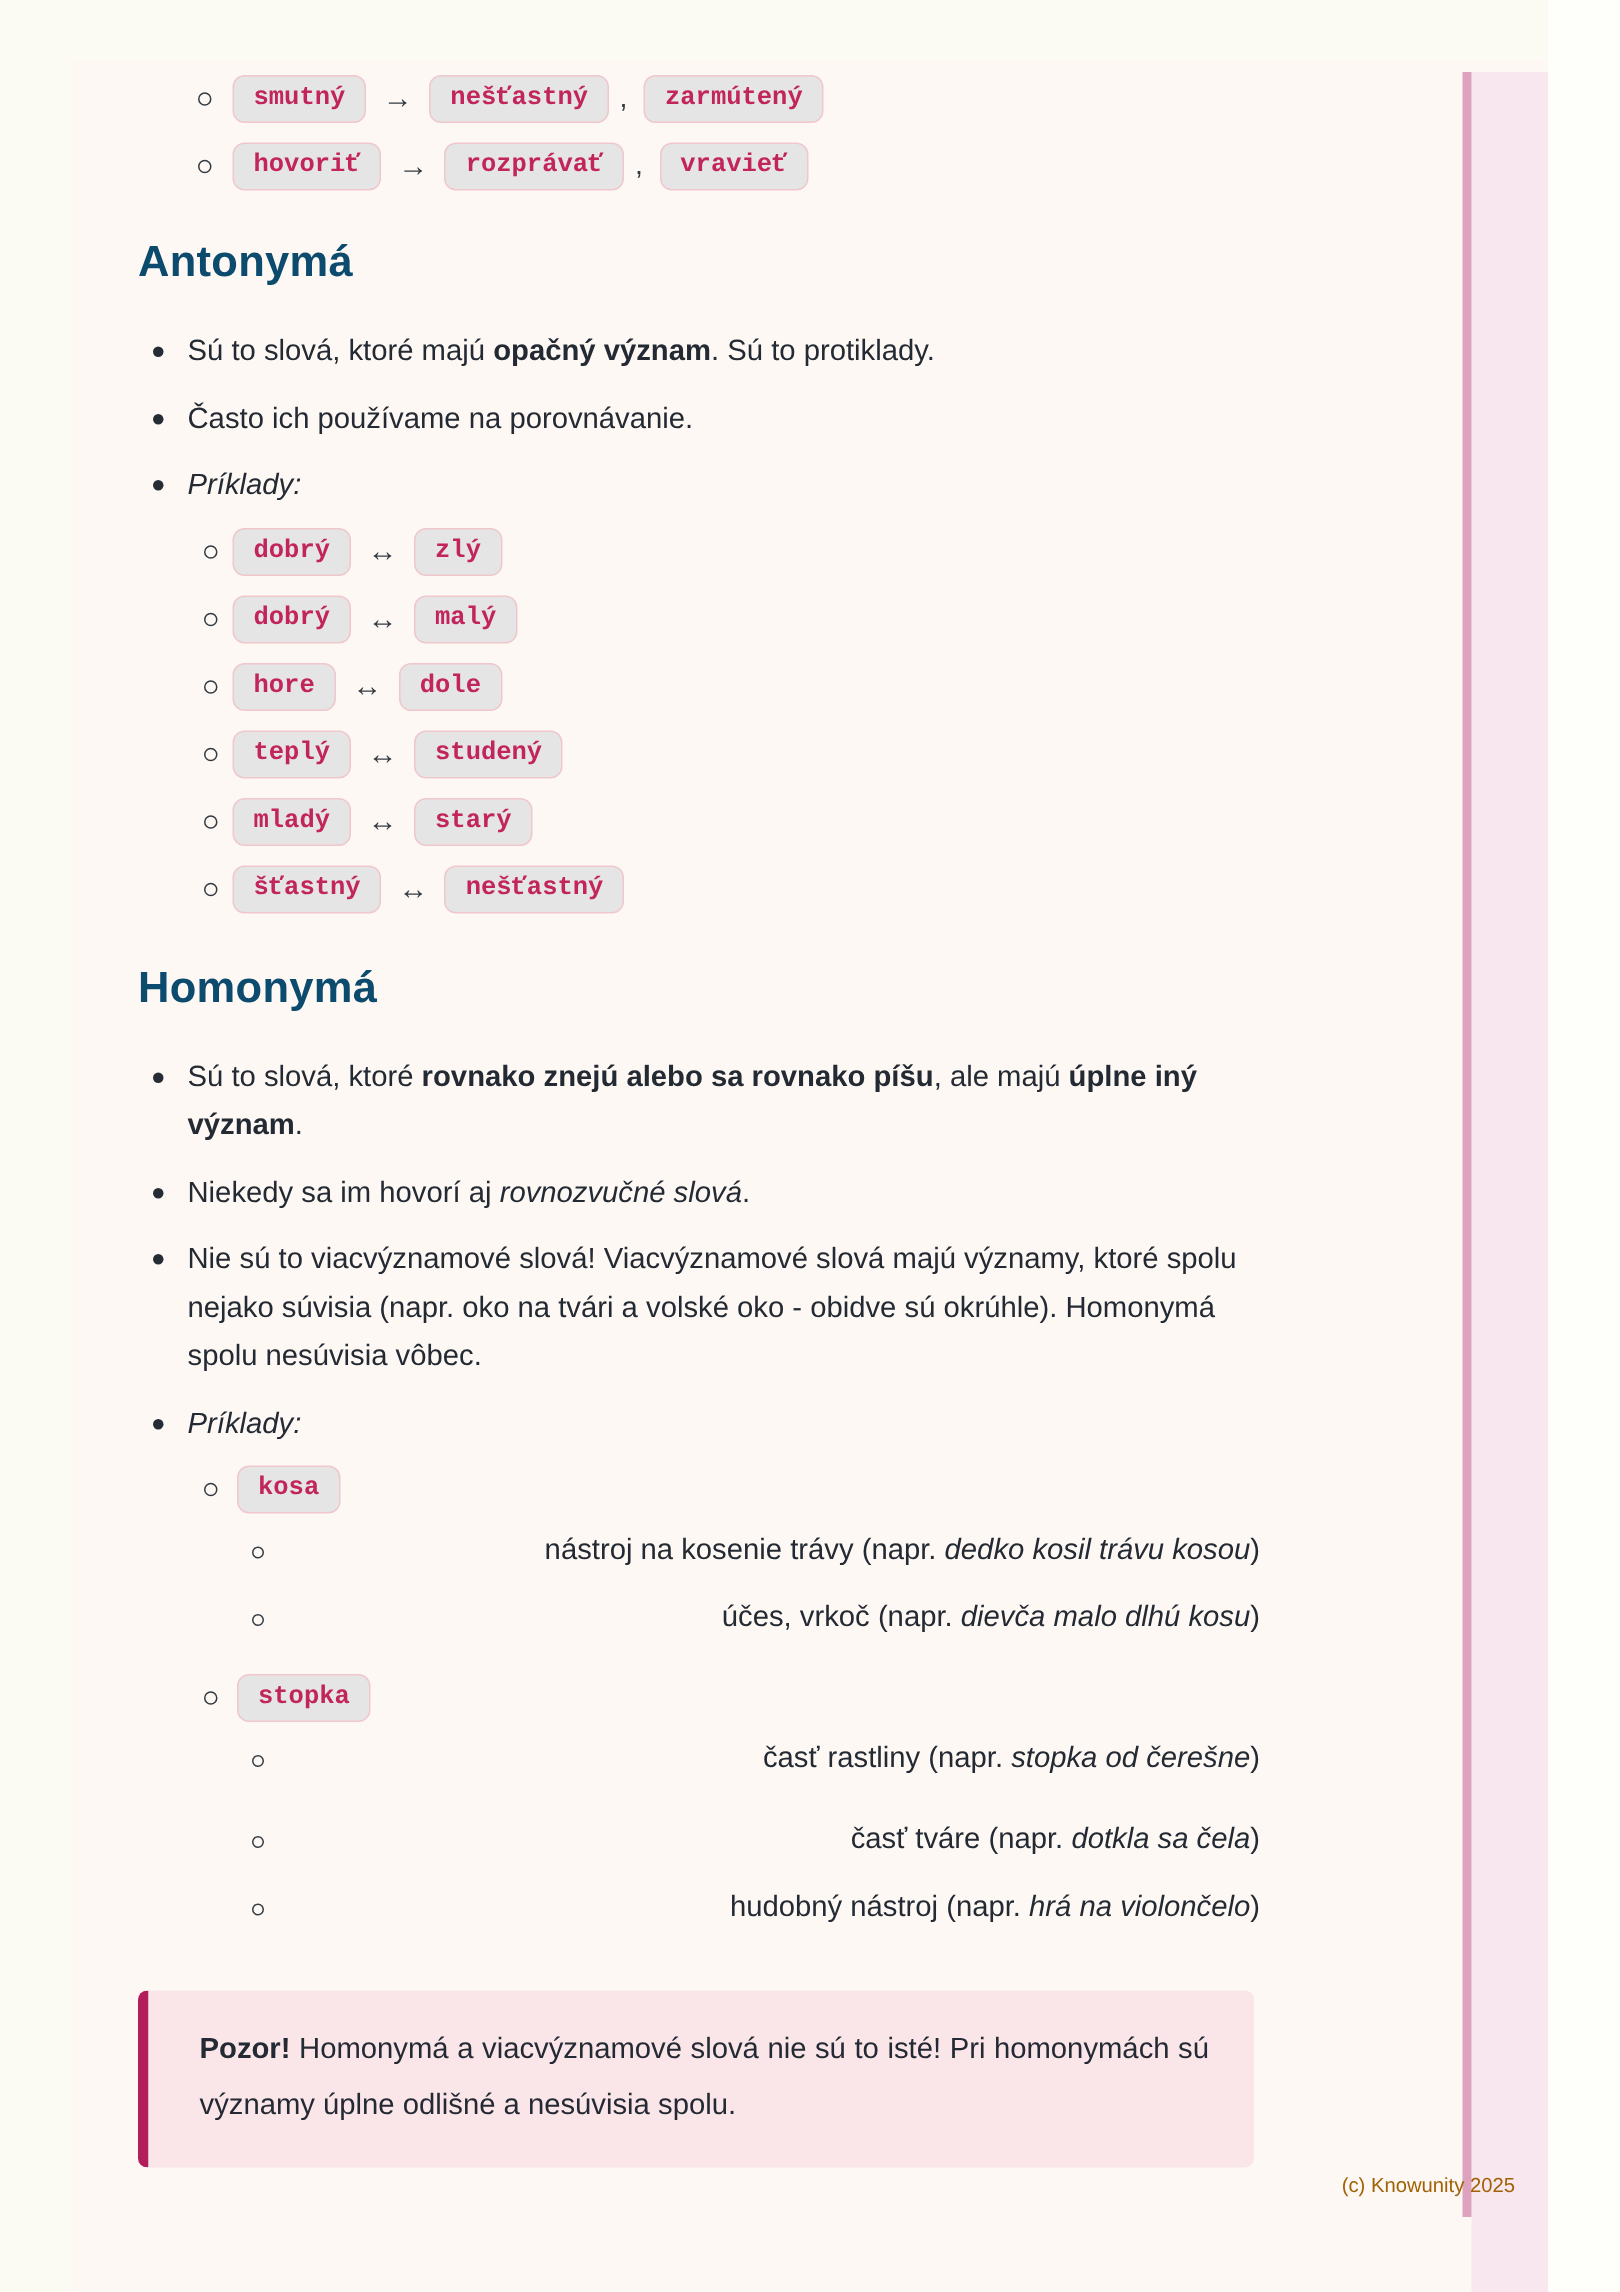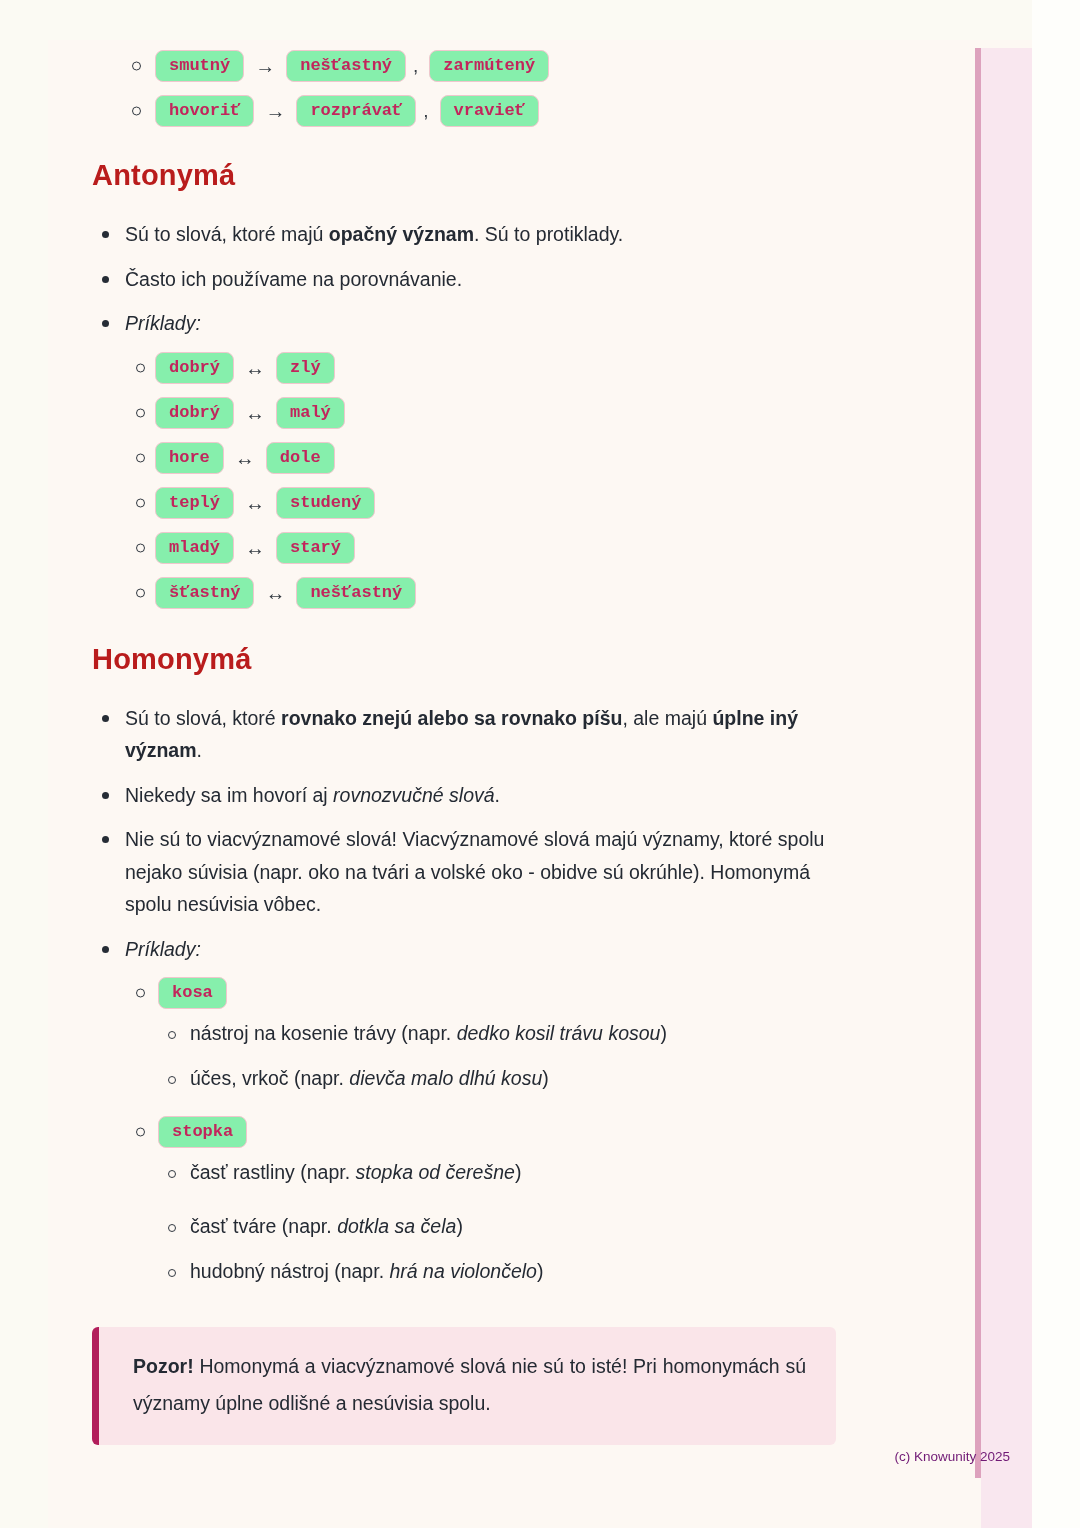--- a/index.html
+++ b/index.html
@@ -18,75 +18,75 @@
 
   .content { position:absolute; left:92px; top:50px; width:748px; }
 
   
   .chip {
     display:inline-block;
     font-family:"Liberation Mono", monospace;
     font-weight:bold;
     font-size:17px;
     color:#C2255C;
-    background:#86efac;
+    background:#e5e5e5;
     border:1px solid #EFC7CD;
     border-radius:8px;
     padding:5px 13px 6px;
     white-space:nowrap;
   }
   .arrow { font-size:20px; color:#333A42; line-height:1; }
   .comma { font-size:19px; color:#333A42; margin-left:-4px; }
 
   
   .chip-row { display:flex; align-items:center; gap:11px; margin-bottom:13px; padding-left:63px; position:relative; }
   .ring {
     position:absolute; left:40px; top:50%; transform:translateY(-50%);
     width:7px; height:7px; border:1.6px solid #333A42; border-radius:50%;
   }
   .ring-sm { width:6px; height:6px; border-width:1.5px; }
 
   
-  h2 { font-size:29px; font-weight:bold; color:#b91c1c; margin:34px 0 26px 0; letter-spacing:0.2px; }
+  h2 { font-size:29px; font-weight:bold; color:#0c4a6e; margin:34px 0 26px 0; letter-spacing:0.2px; }
   h2.first { margin-top:32px; }
 
   
   .li1 { position:relative; padding-left:33px; margin-bottom:12px; font-size:19.5px; line-height:32.5px; }
   .dot { position:absolute; left:10px; top:13px; width:7px; height:7px; border-radius:50%; background:#262C35; }
   .b { font-weight:bold; }
   .i { font-style:italic; }
 
   .pairs { margin:2px 0 6px 0; }
   .pairs .chip-row { padding-left:63px; }
   .pairs .ring { left:44px; }
 
   
   .hx-group { margin-bottom:22px; }
   .hx-term { position:relative; padding-left:66px; margin-bottom:8px; }
   .hx-term .ring { left:44px; }
-  .li3 { position:relative; padding-left:98px; margin-bottom:13px; font-size:19.5px; line-height:32px; }
+  .li3 { position:relative; padding-left:98px; margin-bottom:13px; font-size:19.5px; line-height:32px;text-align:right; }
   .li3 .ring { left:76px; top:14px; transform:none; }
 
   
   .callout {
     margin-top:40px;
     width:744px;
     box-sizing:border-box;
     background:#FAE5E9;
     border-left:7px solid #B21E5B;
     border-radius:6px;
     padding:21px 30px 23px 34px;
     font-size:19.5px;
     line-height:37px;
     text-align:justify;
   }
 
   .copyright {
     position:absolute; right:70px; bottom:64px;
-    font-size:13.5px; color:#701a75; z-index:5;
+    font-size:13.5px; color:#a16207; z-index:5;
   }
 </style>
 </head>
 <body>
 
 <div class="page-card"></div>
 <div class="right-margin"></div>
 <div class="stripe-band"></div>
 <div class="stripe-line"></div>
 

